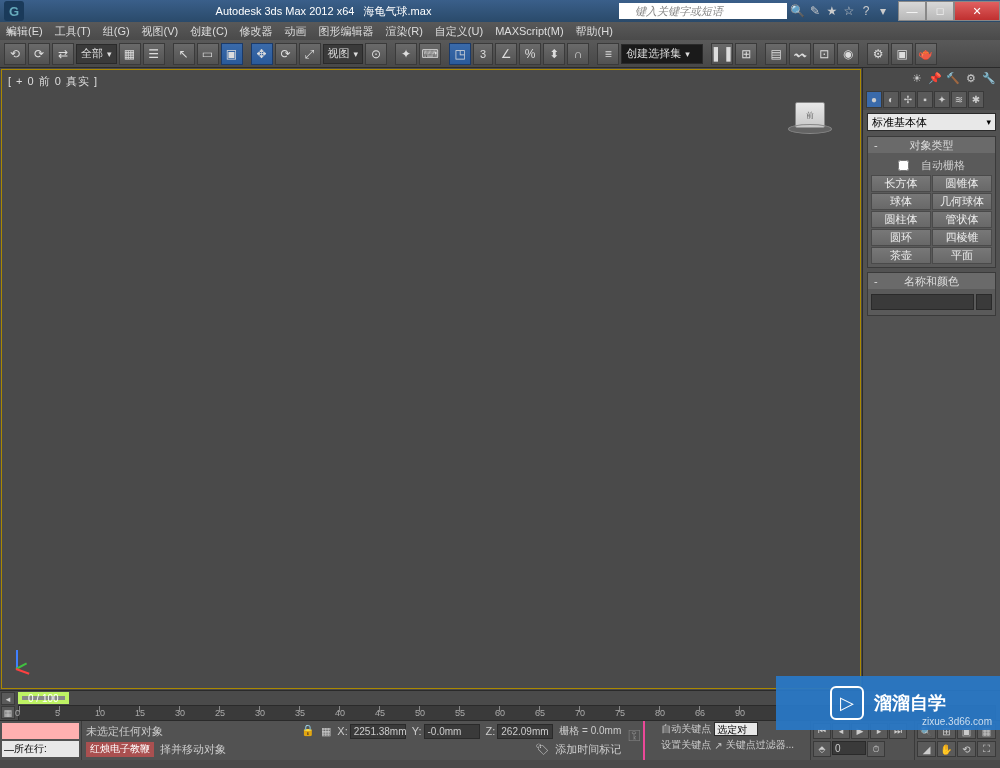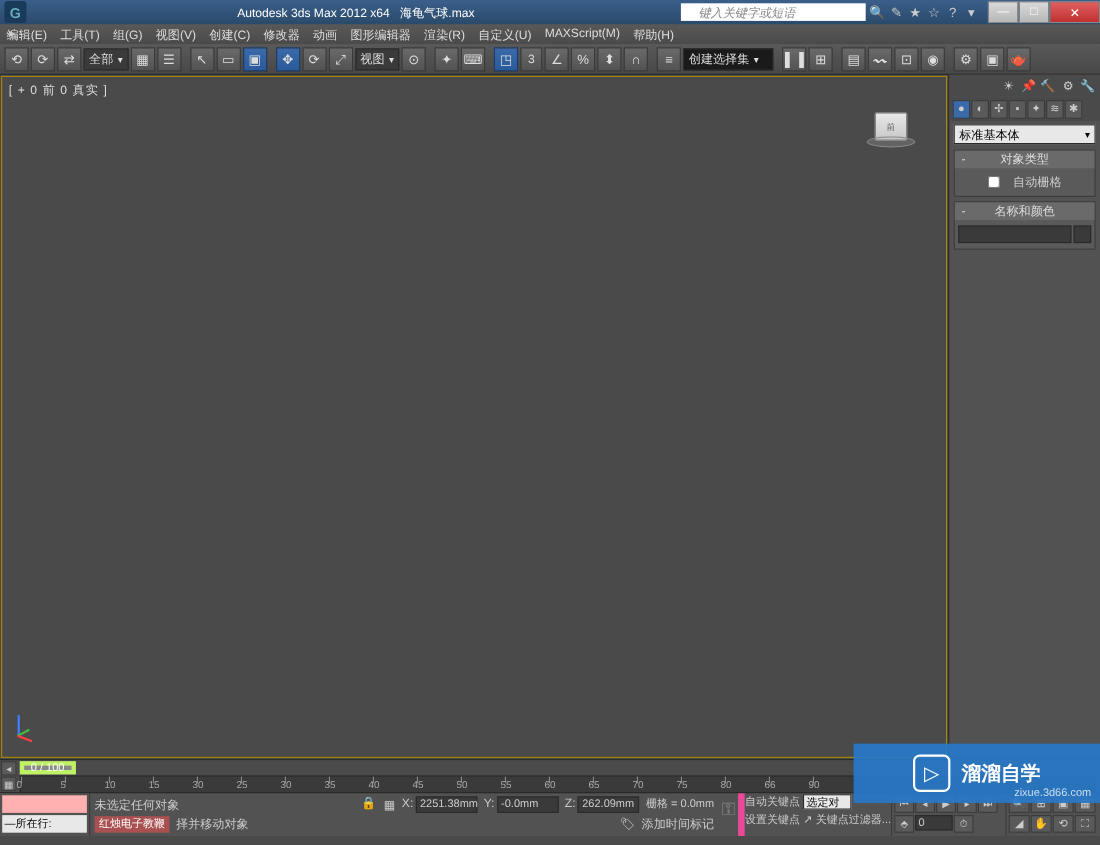--- a/index.html
+++ b/index.html
@@ -80,21 +80,21 @@
 .status-left .pink { height: 16px; background: #ffb0b0; margin-bottom: 2px; }
 .status-left .row2 { height: 16px; background: #e8e8e8; color: #000; font-size: 10px; display: flex; align-items: center; padding: 0 2px; }
 .status-mid { flex: 1; padding: 2px 4px; }
 .status-mid .r1 { height: 16px; display: flex; align-items: center; gap: 6px; }
 .status-mid .r2 { height: 16px; display: flex; align-items: center; gap: 6px; margin-top: 2px; }
 .coord { display: flex; align-items: center; gap: 2px; }
 .coord-input { width: 56px; height: 15px; background: #3a3a3a; border: 1px solid #2a2a2a; color: #ccc; font-size: 10px; padding: 0 3px; display: flex; align-items: center; }
 .lock-icon { width: 14px; height: 14px; font-size: 11px; }
 .redbox { background: #aa5050; color: #fff; padding: 0 4px; height: 15px; display: flex; align-items: center; font-size: 10px; }
 .grid-text { font-size: 10px; }
-.anim-section { border-left: 6px solid #ec4899; padding: 0 0; }
+.anim-section { border-left: 2px solid #ec4899; padding: 0 16px; }
 .anim-section .r1, .anim-section .r2 { height: 16px; display: flex; align-items: center; gap: 3px; font-size: 10px; }
 .small-input { width: 44px; height: 14px; background: #e8e8e8; border: 1px solid #2a2a2a; font-size: 10px; color: #000; padding: 0 2px; }
 .key-icon { width: 18px; height: 30px; font-size: 16px; color: #888; display: flex; align-items: center; justify-content: center; }
 .nav-controls { display: flex; flex-wrap: wrap; width: 86px; gap: 1px; padding: 2px; border-left: 1px solid #3a3a3a; }
 .nav-controls .nb { width: 19px; height: 16px; background: #5a5a5a; border: 1px solid #3a3a3a; font-size: 10px; color: #ccc; display: flex; align-items: center; justify-content: center; }
 .play-controls { display: flex; flex-wrap: wrap; width: 104px; gap: 1px; padding: 2px; border-left: 1px solid #3a3a3a; }
 .play-controls .nb { width: 18px; height: 16px; background: #5a5a5a; border: 1px solid #3a3a3a; font-size: 9px; color: #ccc; display: flex; align-items: center; justify-content: center; }
 .play-controls .frame { width: 34px; height: 14px; background: #3a3a3a; border: 1px solid #2a2a2a; font-size: 10px; color: #ccc; display: flex; align-items: center; padding: 0 2px; }
 
 
@@ -234,20 +234,32 @@
     <div class="cmd-dropdown">
       <span>标准基本体</span>
         <span class="arrow">▾</span>
     </div>
     <div class="rollout">
       <div class="rollout-header"><span class="dash">-</span><span>对象类型</span></div>
       <div class="rollout-body">
         <div class="auto-grid">
           <input type="checkbox" style="">
           <span>自动栅格</span>
+        </div>
+        <div class="obj-grid">
+          <div class="obj-btn">长方体</div>
+          <div class="obj-btn">圆锥体</div>
+          <div class="obj-btn">球体</div>
+          <div class="obj-btn">几何球体</div>
+          <div class="obj-btn">圆柱体</div>
+          <div class="obj-btn">管状体</div>
+          <div class="obj-btn">圆环</div>
+          <div class="obj-btn">四棱锥</div>
+          <div class="obj-btn">茶壶</div>
+          <div class="obj-btn">平面</div>
         </div>
       </div>
     </div>
     <div class="rollout">
       <div class="rollout-header"><span class="dash">-</span><span>名称和颜色</span></div>
       <div class="rollout-body">
         <div class="name-color">
           <div class="name-input"></div>
           <div class="color-swatch"></div>
         </div>

